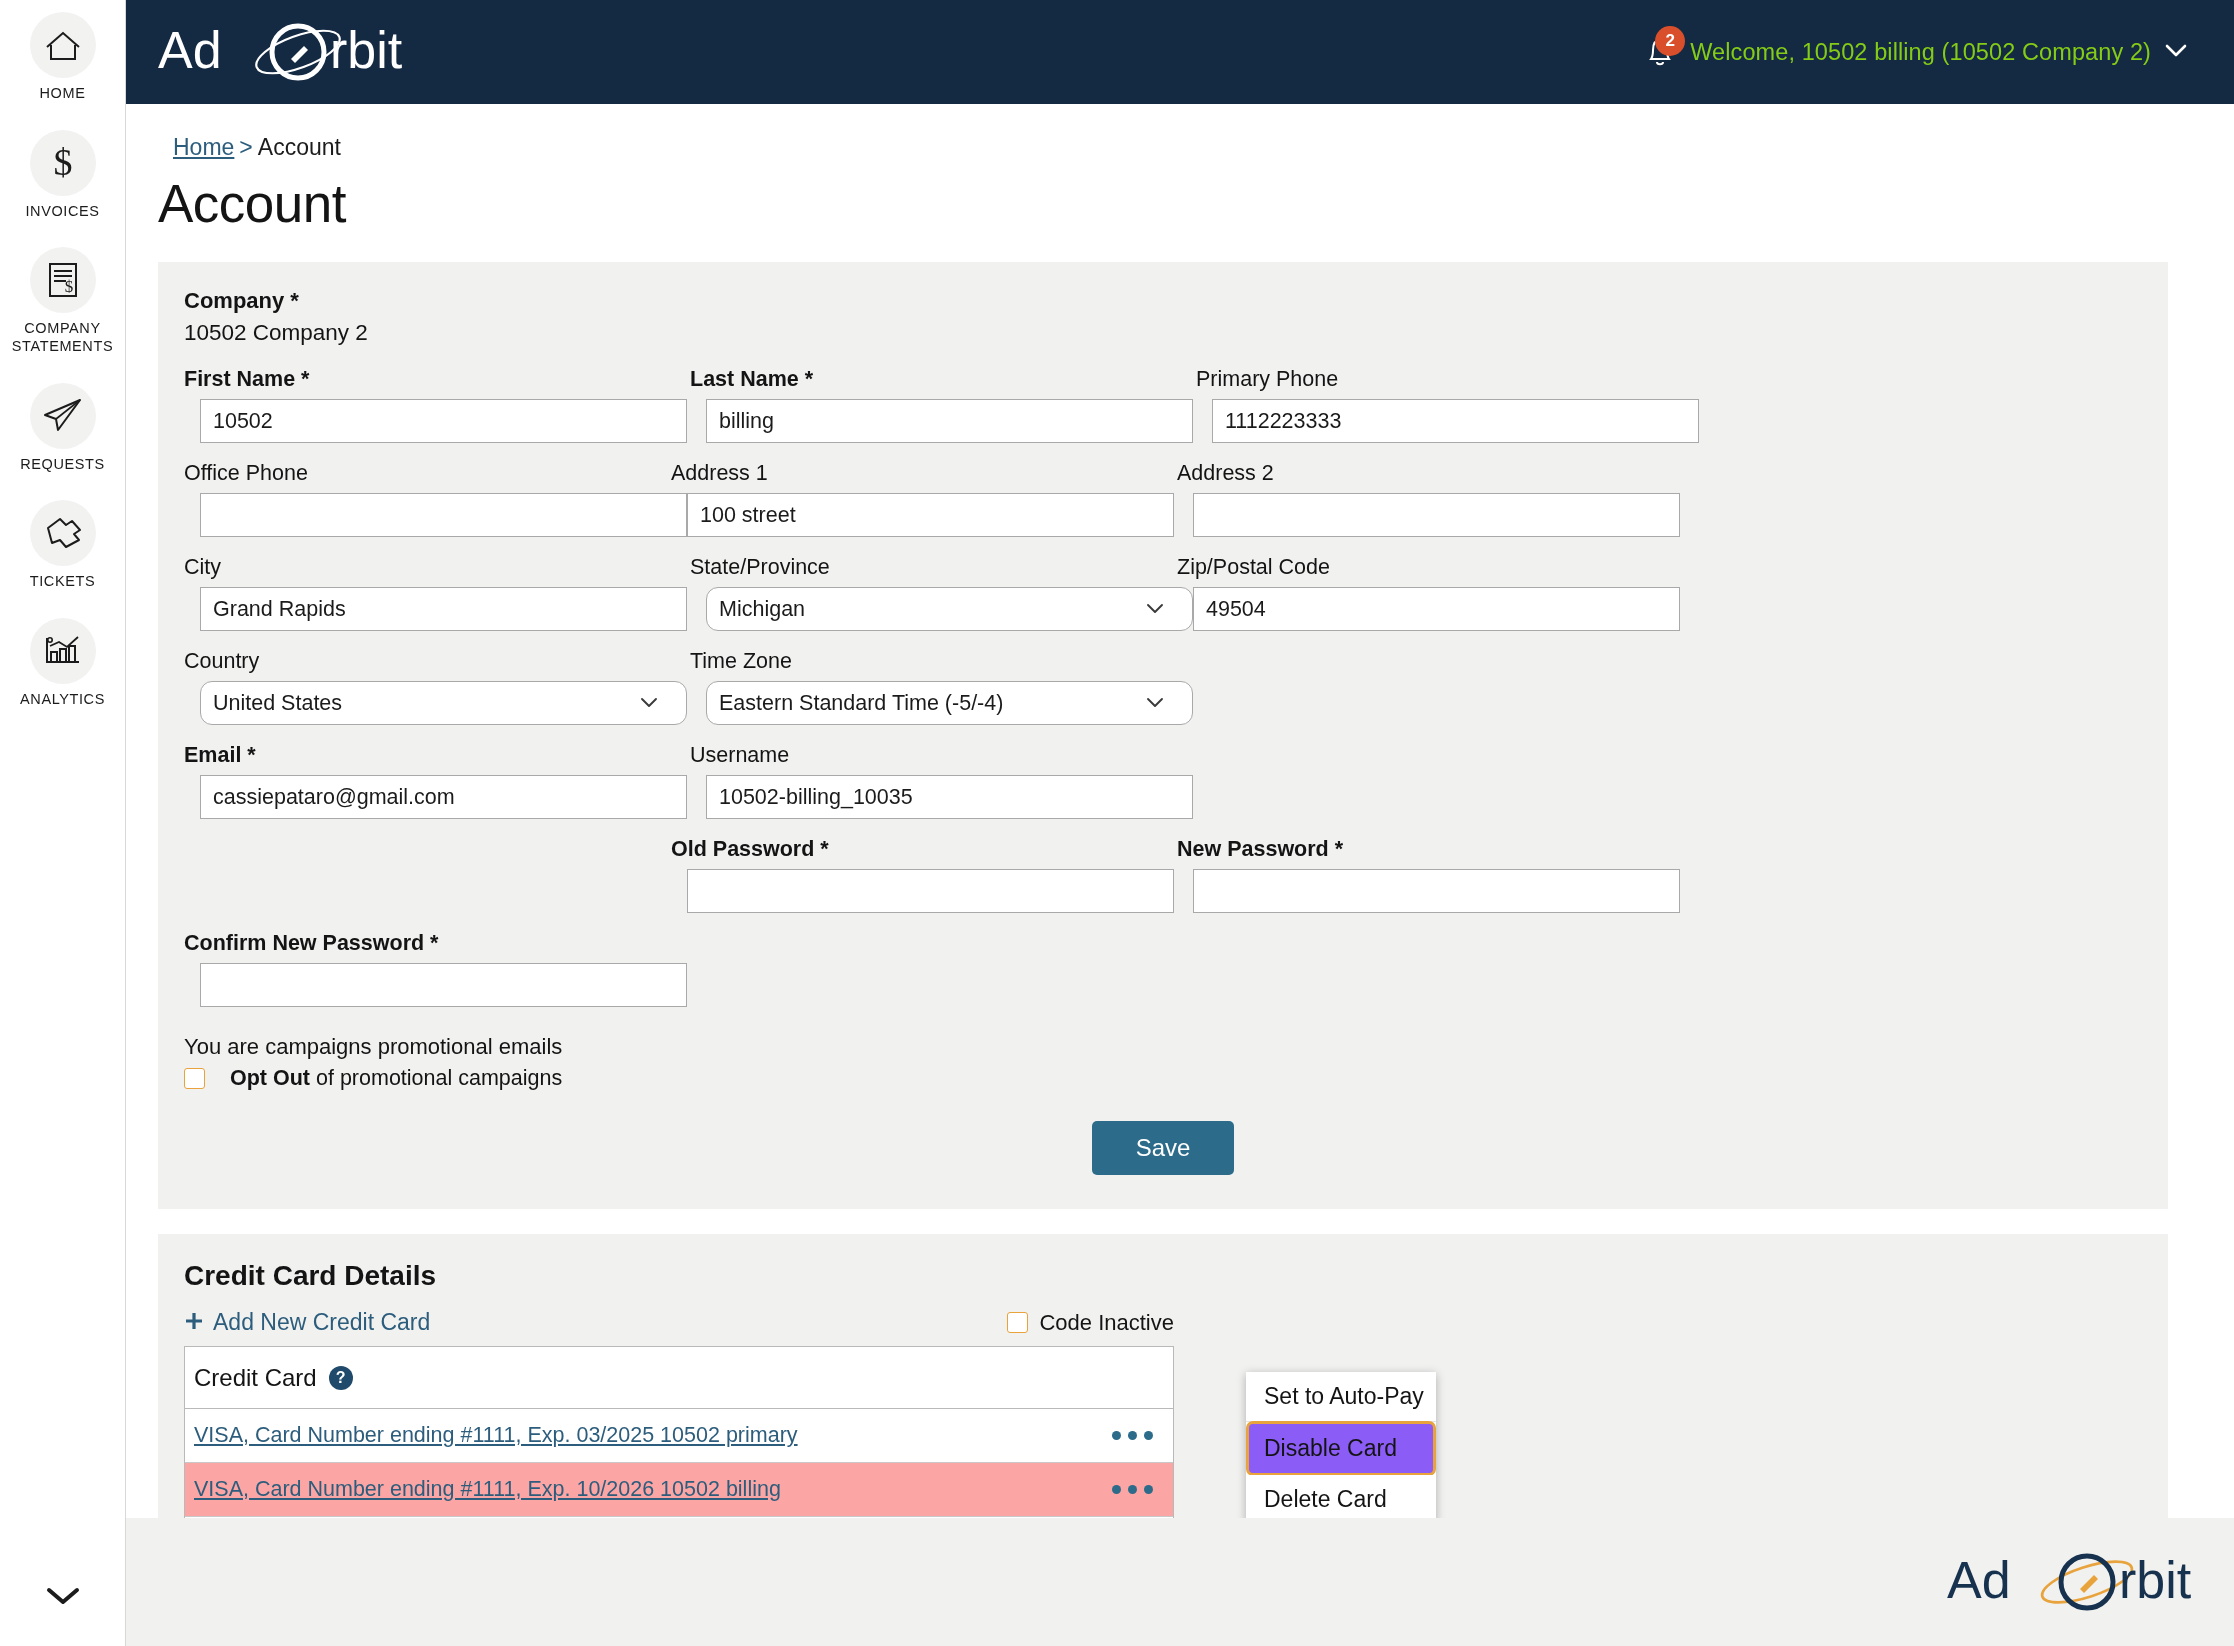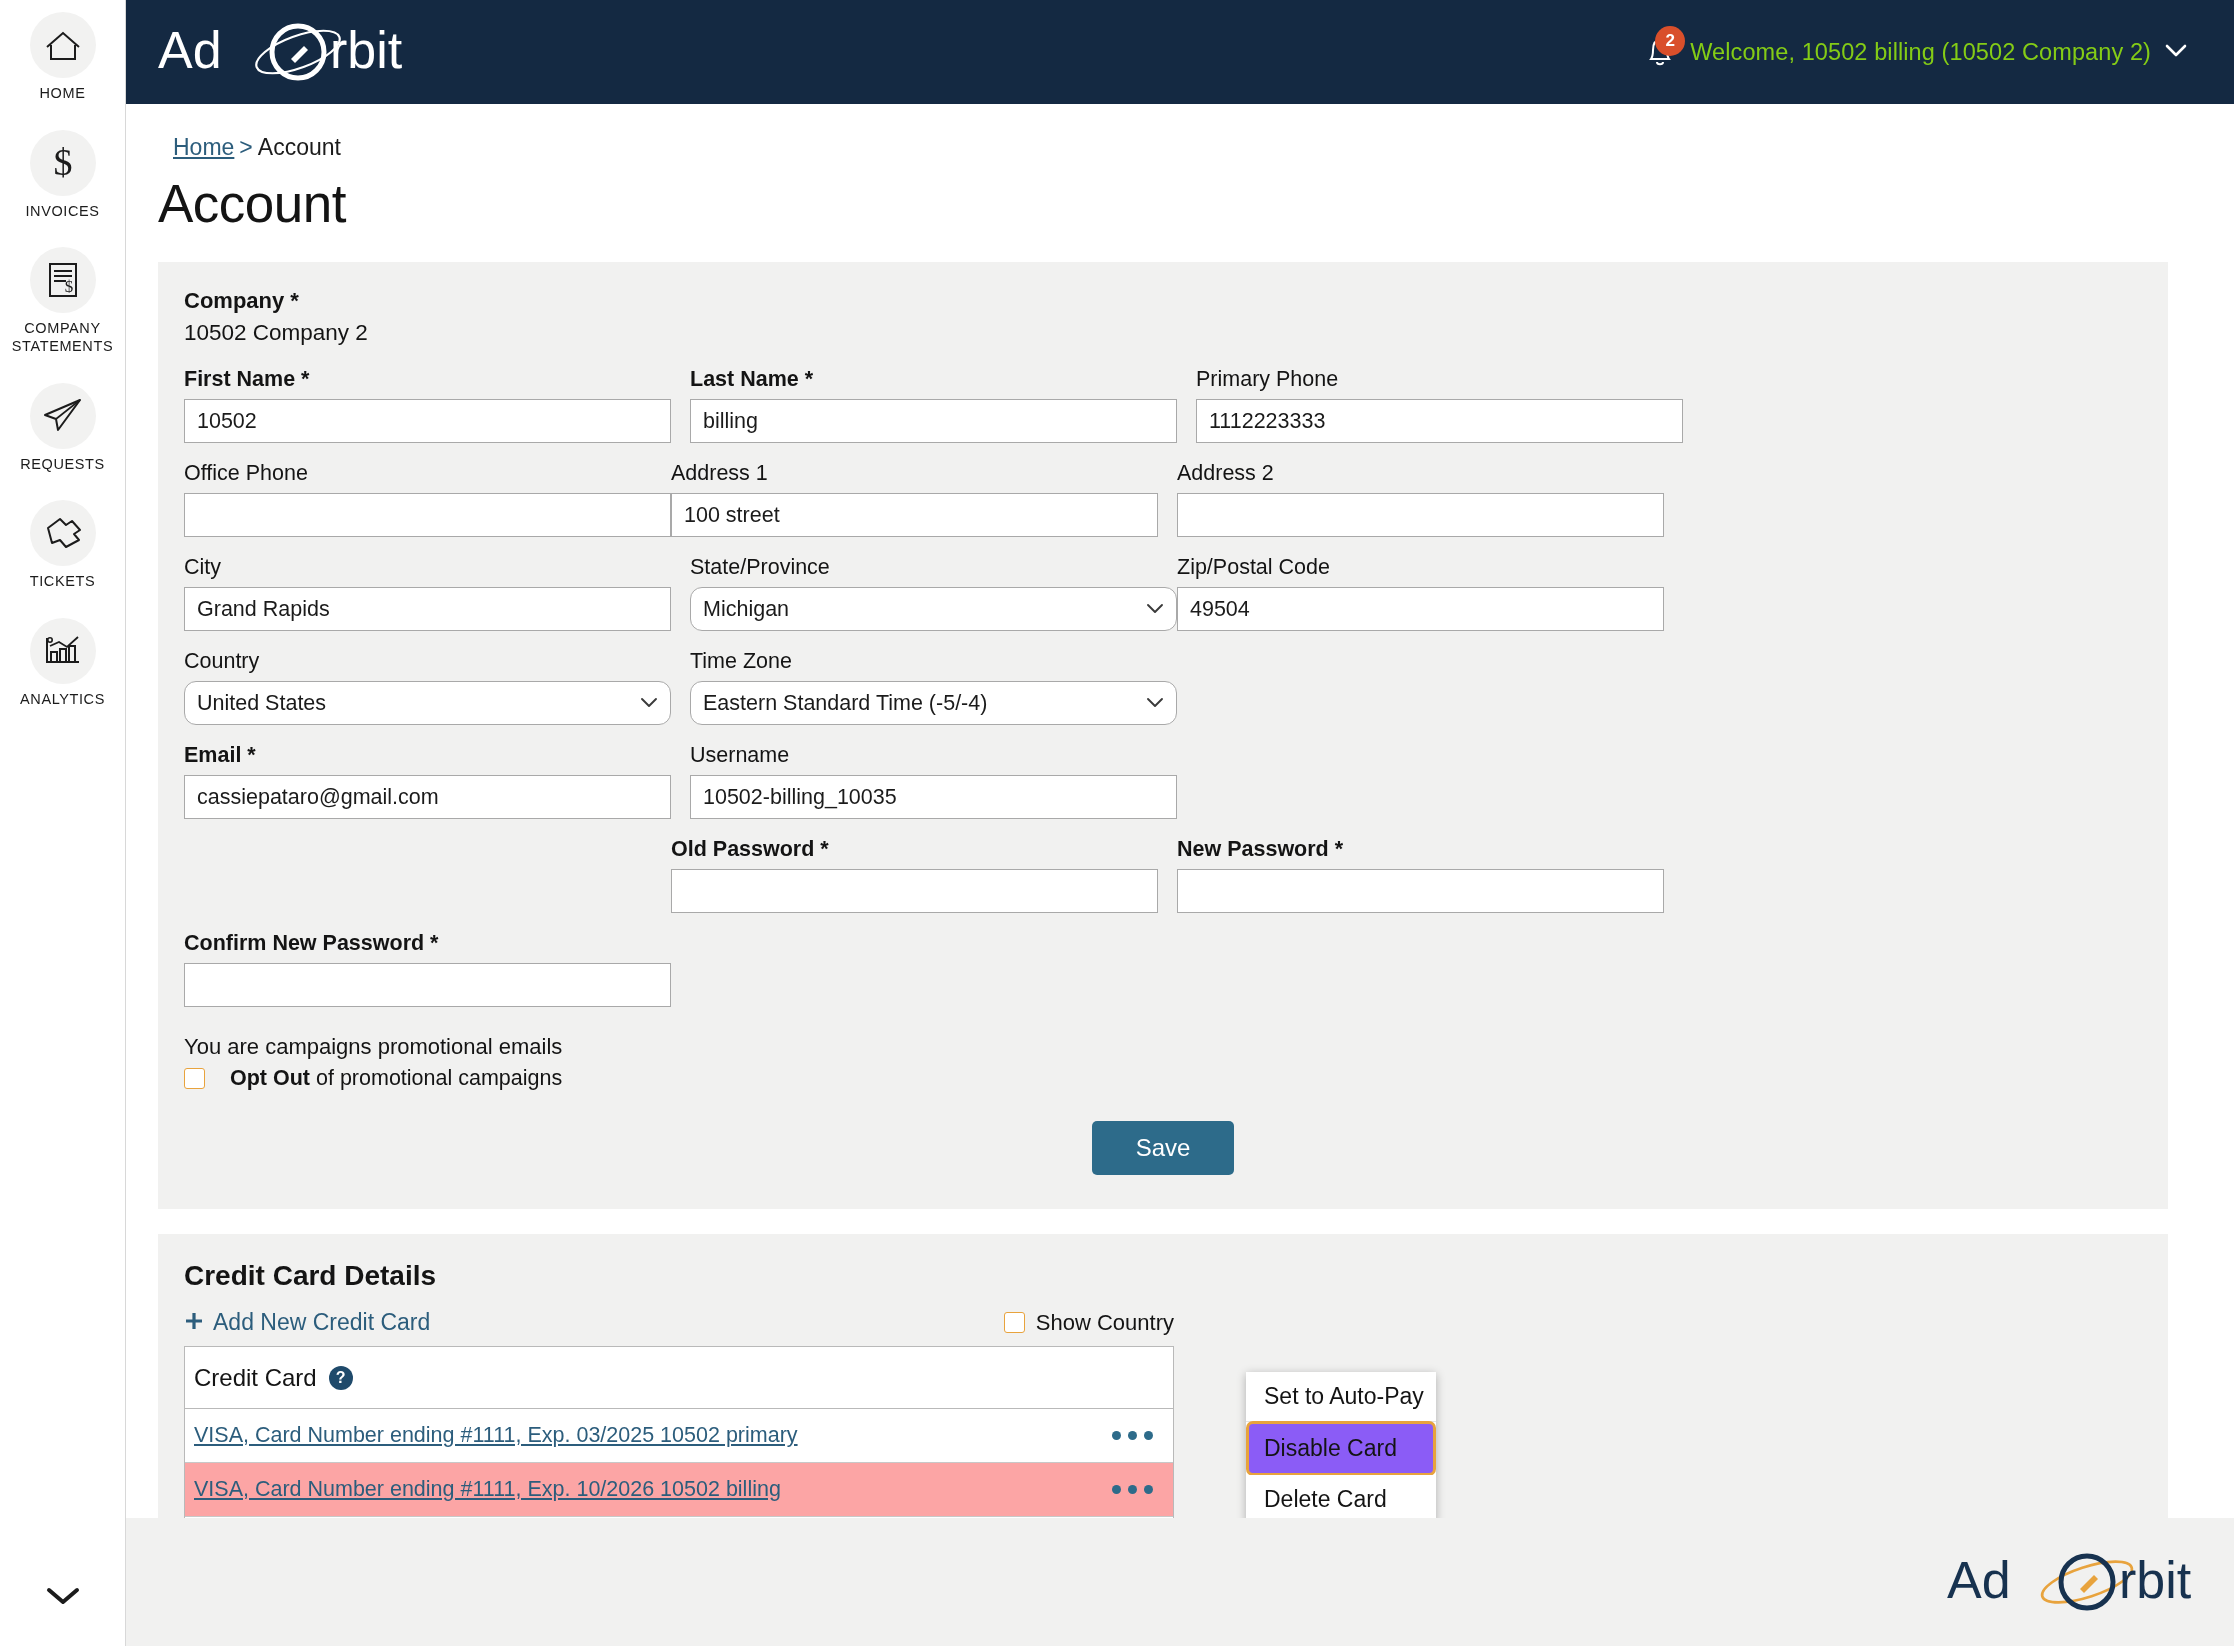--- a/index.html
+++ b/index.html
@@ -84,20 +84,21 @@
   .fld-label {
     font-size: 21.5px; color: #141414; margin-bottom: 7px; display: block;
   }
   .fld-label.req { font-weight: bold; }
   .inp, .sel {
     height: 44px; width: 100%;
     background: #ffffff; border: 1px solid #a9a9a9;
     font-size: 21.5px; color: #1b1b1b;
     padding: 0 12px; font-family: "Liberation Sans", sans-serif;
     border-radius: 0;
+    margin-left: 16px;
   }
   .pw { height: 44px; }
   .sel {
     appearance: none; -webkit-appearance: none;
     background-image: none; padding-right: 38px; border-radius: 12px;
   }
   .sel-wrap { position: relative; width: 100%; }
   .sel-chev {
     position: absolute; right: 13px; top: 50%; transform: translateY(-50%);
     pointer-events: none;
@@ -440,21 +441,21 @@
         <div class="add-cc">
           <span>
             <svg width="20" height="20" viewBox="0 0 20 20">
                 <path d="M10 2 L10 18 M2 10 L18 10" stroke="#2c5d7c" stroke-width="3.2" stroke-linecap="butt"></path>
               </svg>
           </span>
           <span class="add-cc-label">Add New Credit Card</span>
         </div>
         <div class="show-inactive">
           <span class="chk"></span>
-          <span class="show-inactive-label">Show Country</span>
+          <span class="show-inactive-label">Code Inactive</span>
         </div>
       </div>
 
       <div class="cc-table">
         <div class="cc-head">
           <span class="cc-head-label">Credit Card</span>
           <span class="help-icon">?</span>
         </div>
 
         <div class="cc-row">

